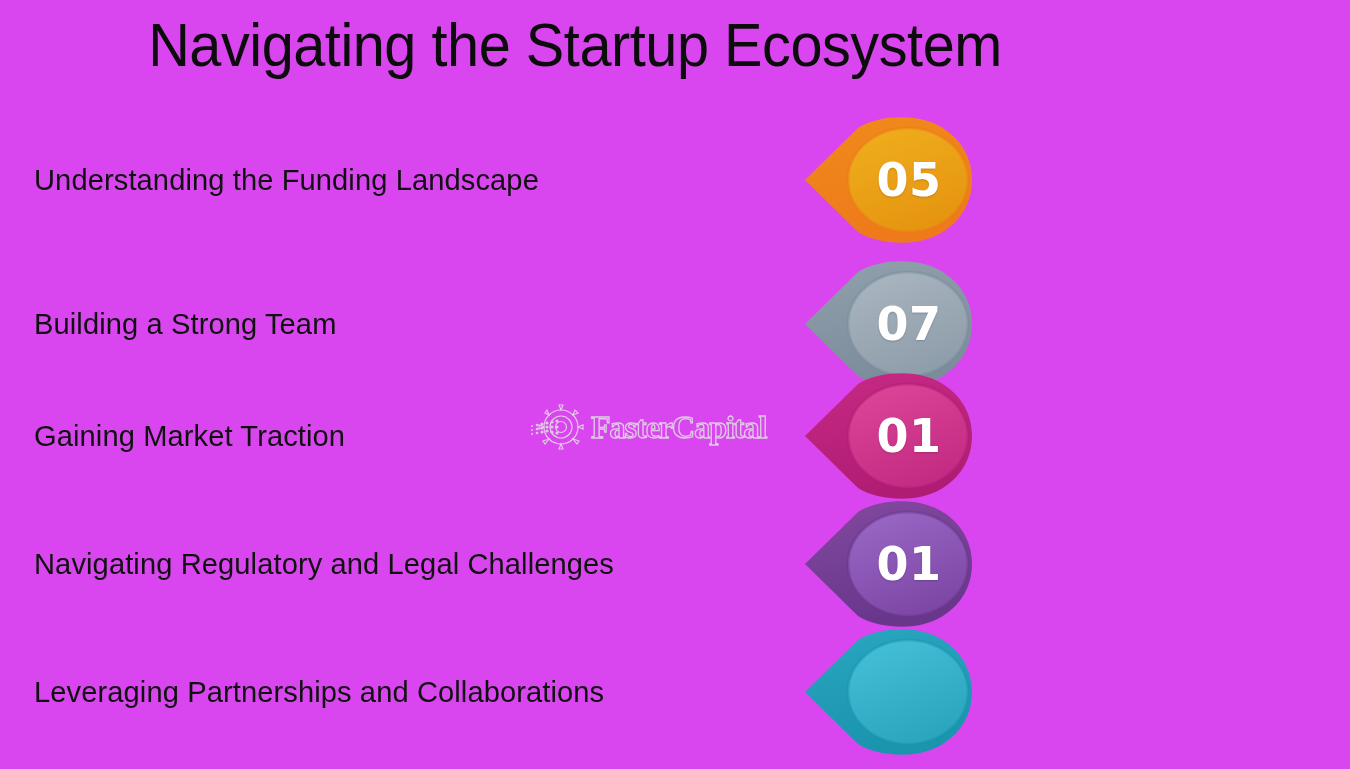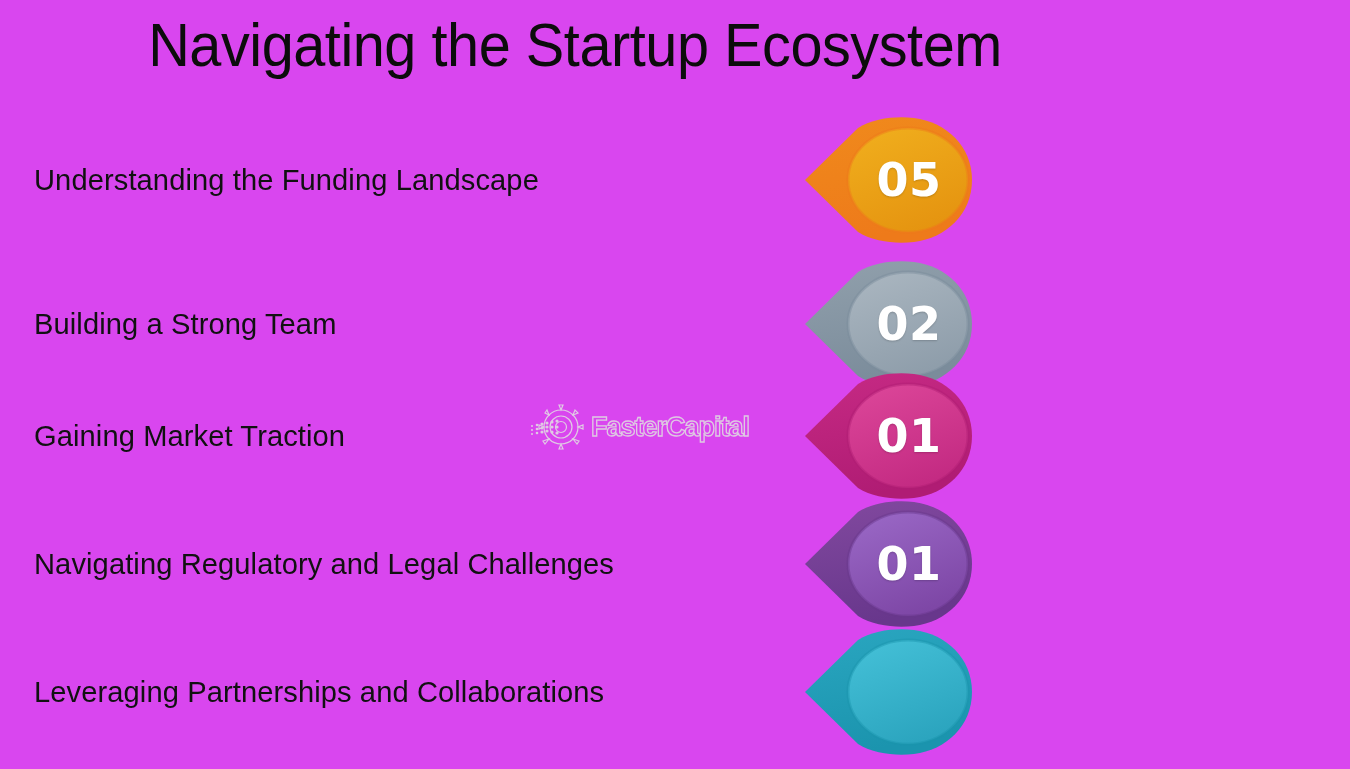--- a/index.html
+++ b/index.html
@@ -115,22 +115,22 @@
     gap: 6px;
     opacity: 0.85;
     pointer-events: none;
   }
   .watermark-gear {
     width: 58px;
     height: 52px;
     flex: 0 0 58px;
   }
   .watermark-text {
-    font-family: Liberation Sans, sans-serif;
-    font-size: 27px;
+    font-family: Liberation Serif, serif;
+    font-size: 32px;
     font-weight: bold;
     letter-spacing: -1px;
     color: transparent;
     -webkit-text-stroke: 1.3px #e0e0e0;
     text-stroke: 1.3px #e0e0e0;
     white-space: nowrap;
     line-height: 48px;
   }
 </style>
 </head>
@@ -171,21 +171,21 @@
                 <stop offset="100%" stop-color="#7b8c9b"></stop>
               </linearGradient>
               <linearGradient id="grad1" x1="0.15" y1="0" x2="0.6" y2="1">
                 <stop offset="0%" stop-color="#aab6c0"></stop>
                 <stop offset="100%" stop-color="#8e9daa"></stop>
               </linearGradient>
             </defs>
             <path d="M5 64 L58 12 C74 2 96 0 114 2 C146 6 172 30 172 64 C172 98 146 122 114 126 C96 128 74 126 58 116 Z" fill="url(#gradr1)"></path>
             <ellipse cx="108" cy="64" rx="60" ry="52" fill="url(#grad1)" stroke="#7b8c9b" stroke-width="3" stroke-opacity="0.45"></ellipse>
           </svg>
-          <div class="badge-num">02</div>
+          <div class="badge-num">07</div>
         </div>
       </div>
       <div class="row" style="top: 256px; text-decoration: underline;">
         <div class="row-label">Gaining Market Traction</div>
         <div class="badge">
           <svg viewBox="0 0 180 128">
             <defs>
               <linearGradient id="gradr2" x1="0" y1="0" x2="0.25" y2="1">
                 <stop offset="0%" stop-color="#c62a84"></stop>
                 <stop offset="100%" stop-color="#b01c74"></stop>

